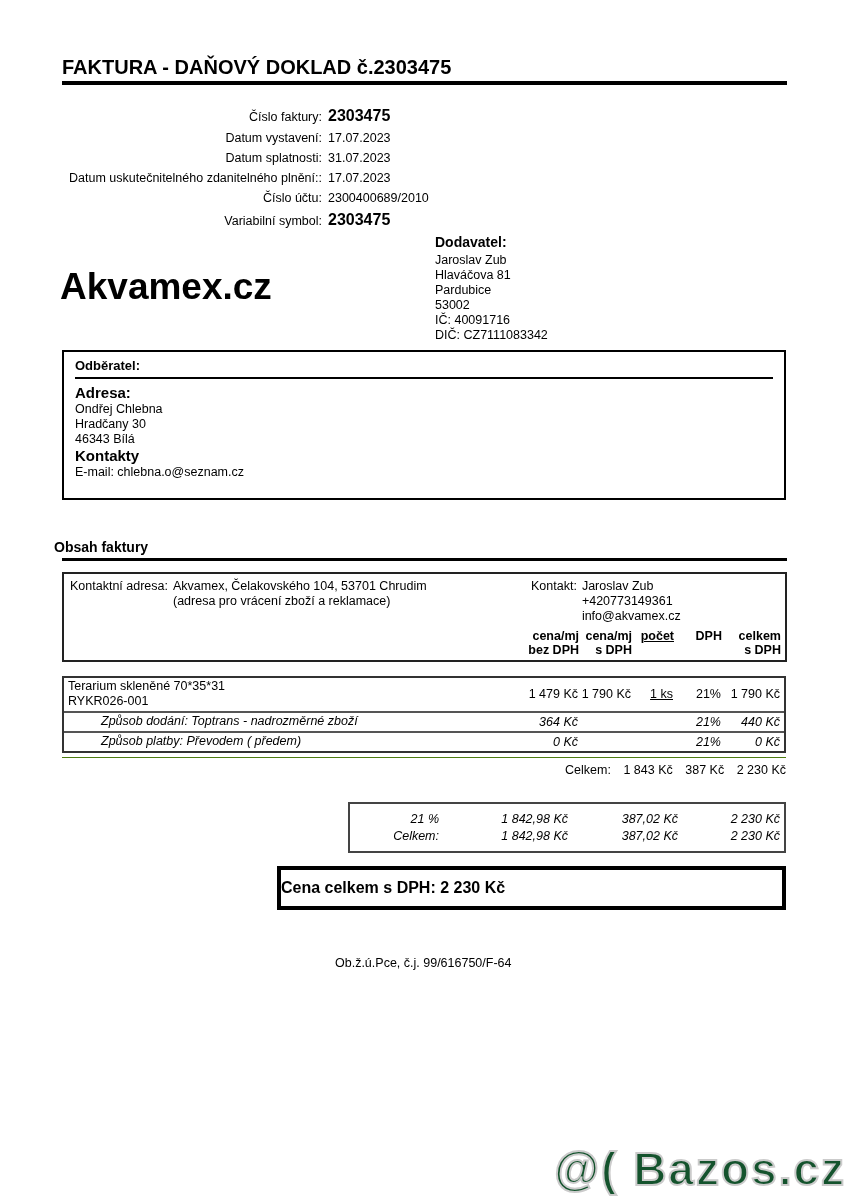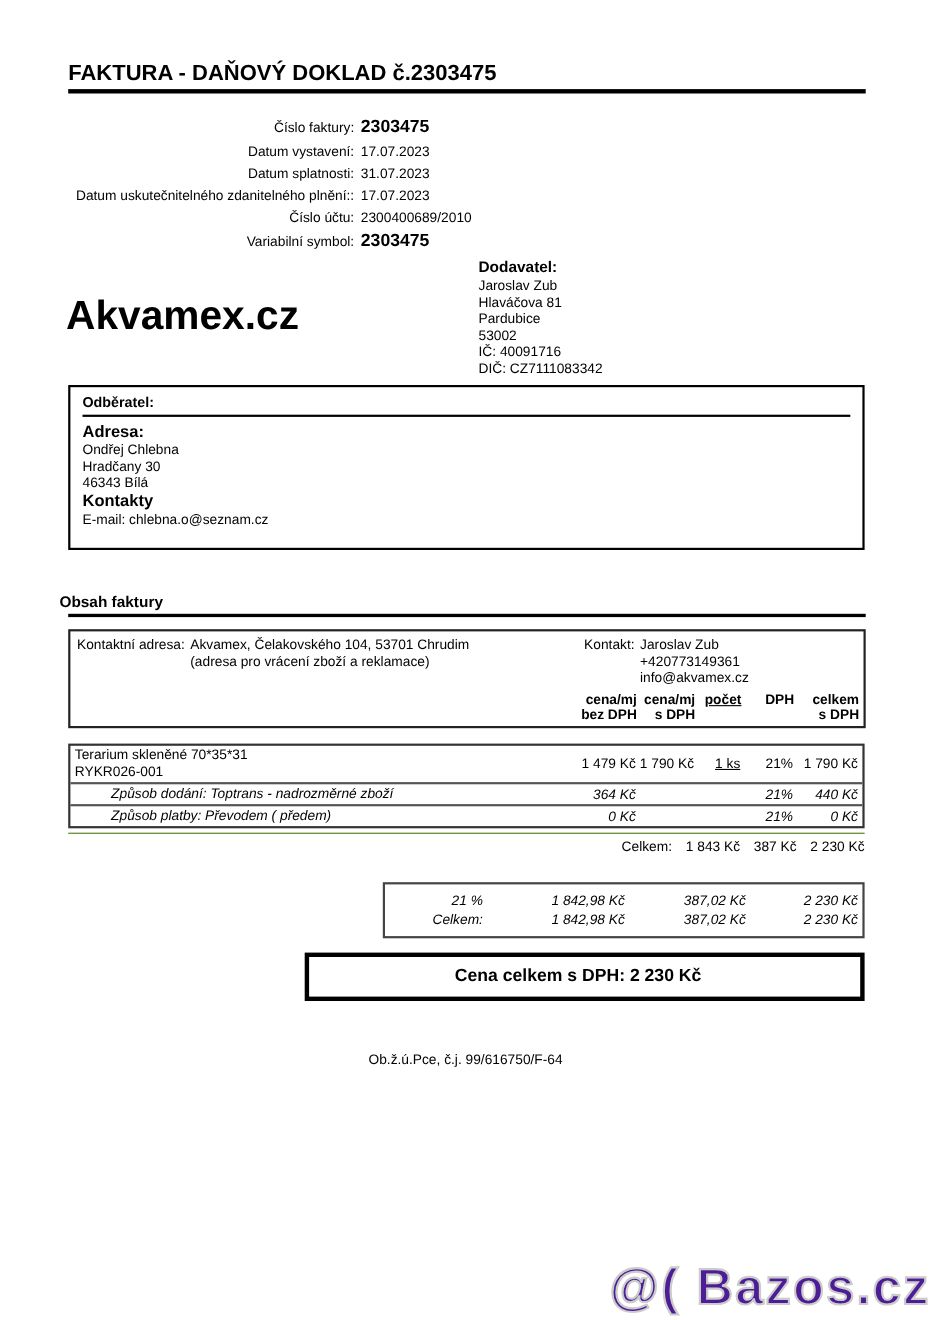--- a/index.html
+++ b/index.html
@@ -68,29 +68,29 @@
   .vat-box { position:absolute; left:348px; top:802px; width:434px; border:2px solid #444;
              padding:5px 0 8px;font-style:italic; }
   .vat-row { display:flex; margin-top:3px; }
   .v1 { width:89px; text-align:right; }
   .v2 { width:129px; text-align:right; }
   .v3 { width:110px; text-align:right; }
   .v4 { width:102px; text-align:right; }
 
   
   .grand-box { position:absolute; left:277px; top:866px; width:489px; height:36px;
-               border:4px solid #000; display:flex; align-items:center; justify-content:center;
+               border:4px solid #000; display:flex; align-items:center; justify-content:flex-start;
                padding-right:12px; font-weight:bold; font-size:16px; }
 
   
   .footer { position:absolute; left:335px; top:956px; }
 
   
   .watermark { position:absolute; right:2px; bottom:4px; font-size:46px; font-weight:bold;
-               color:#4c1d95; -webkit-text-stroke:2px #cbcbcb; letter-spacing:2px;
+               color:#14532d; -webkit-text-stroke:2px #cbcbcb; letter-spacing:2px;
                white-space:nowrap; }
 </style>
 </head>
 <body>
 
 <div class="title">FAKTURA - DAŇOVÝ DOKLAD č.2303475</div>
 <div class="title-rule"></div>
 
 <div class="meta">
   <div class="meta-row">

